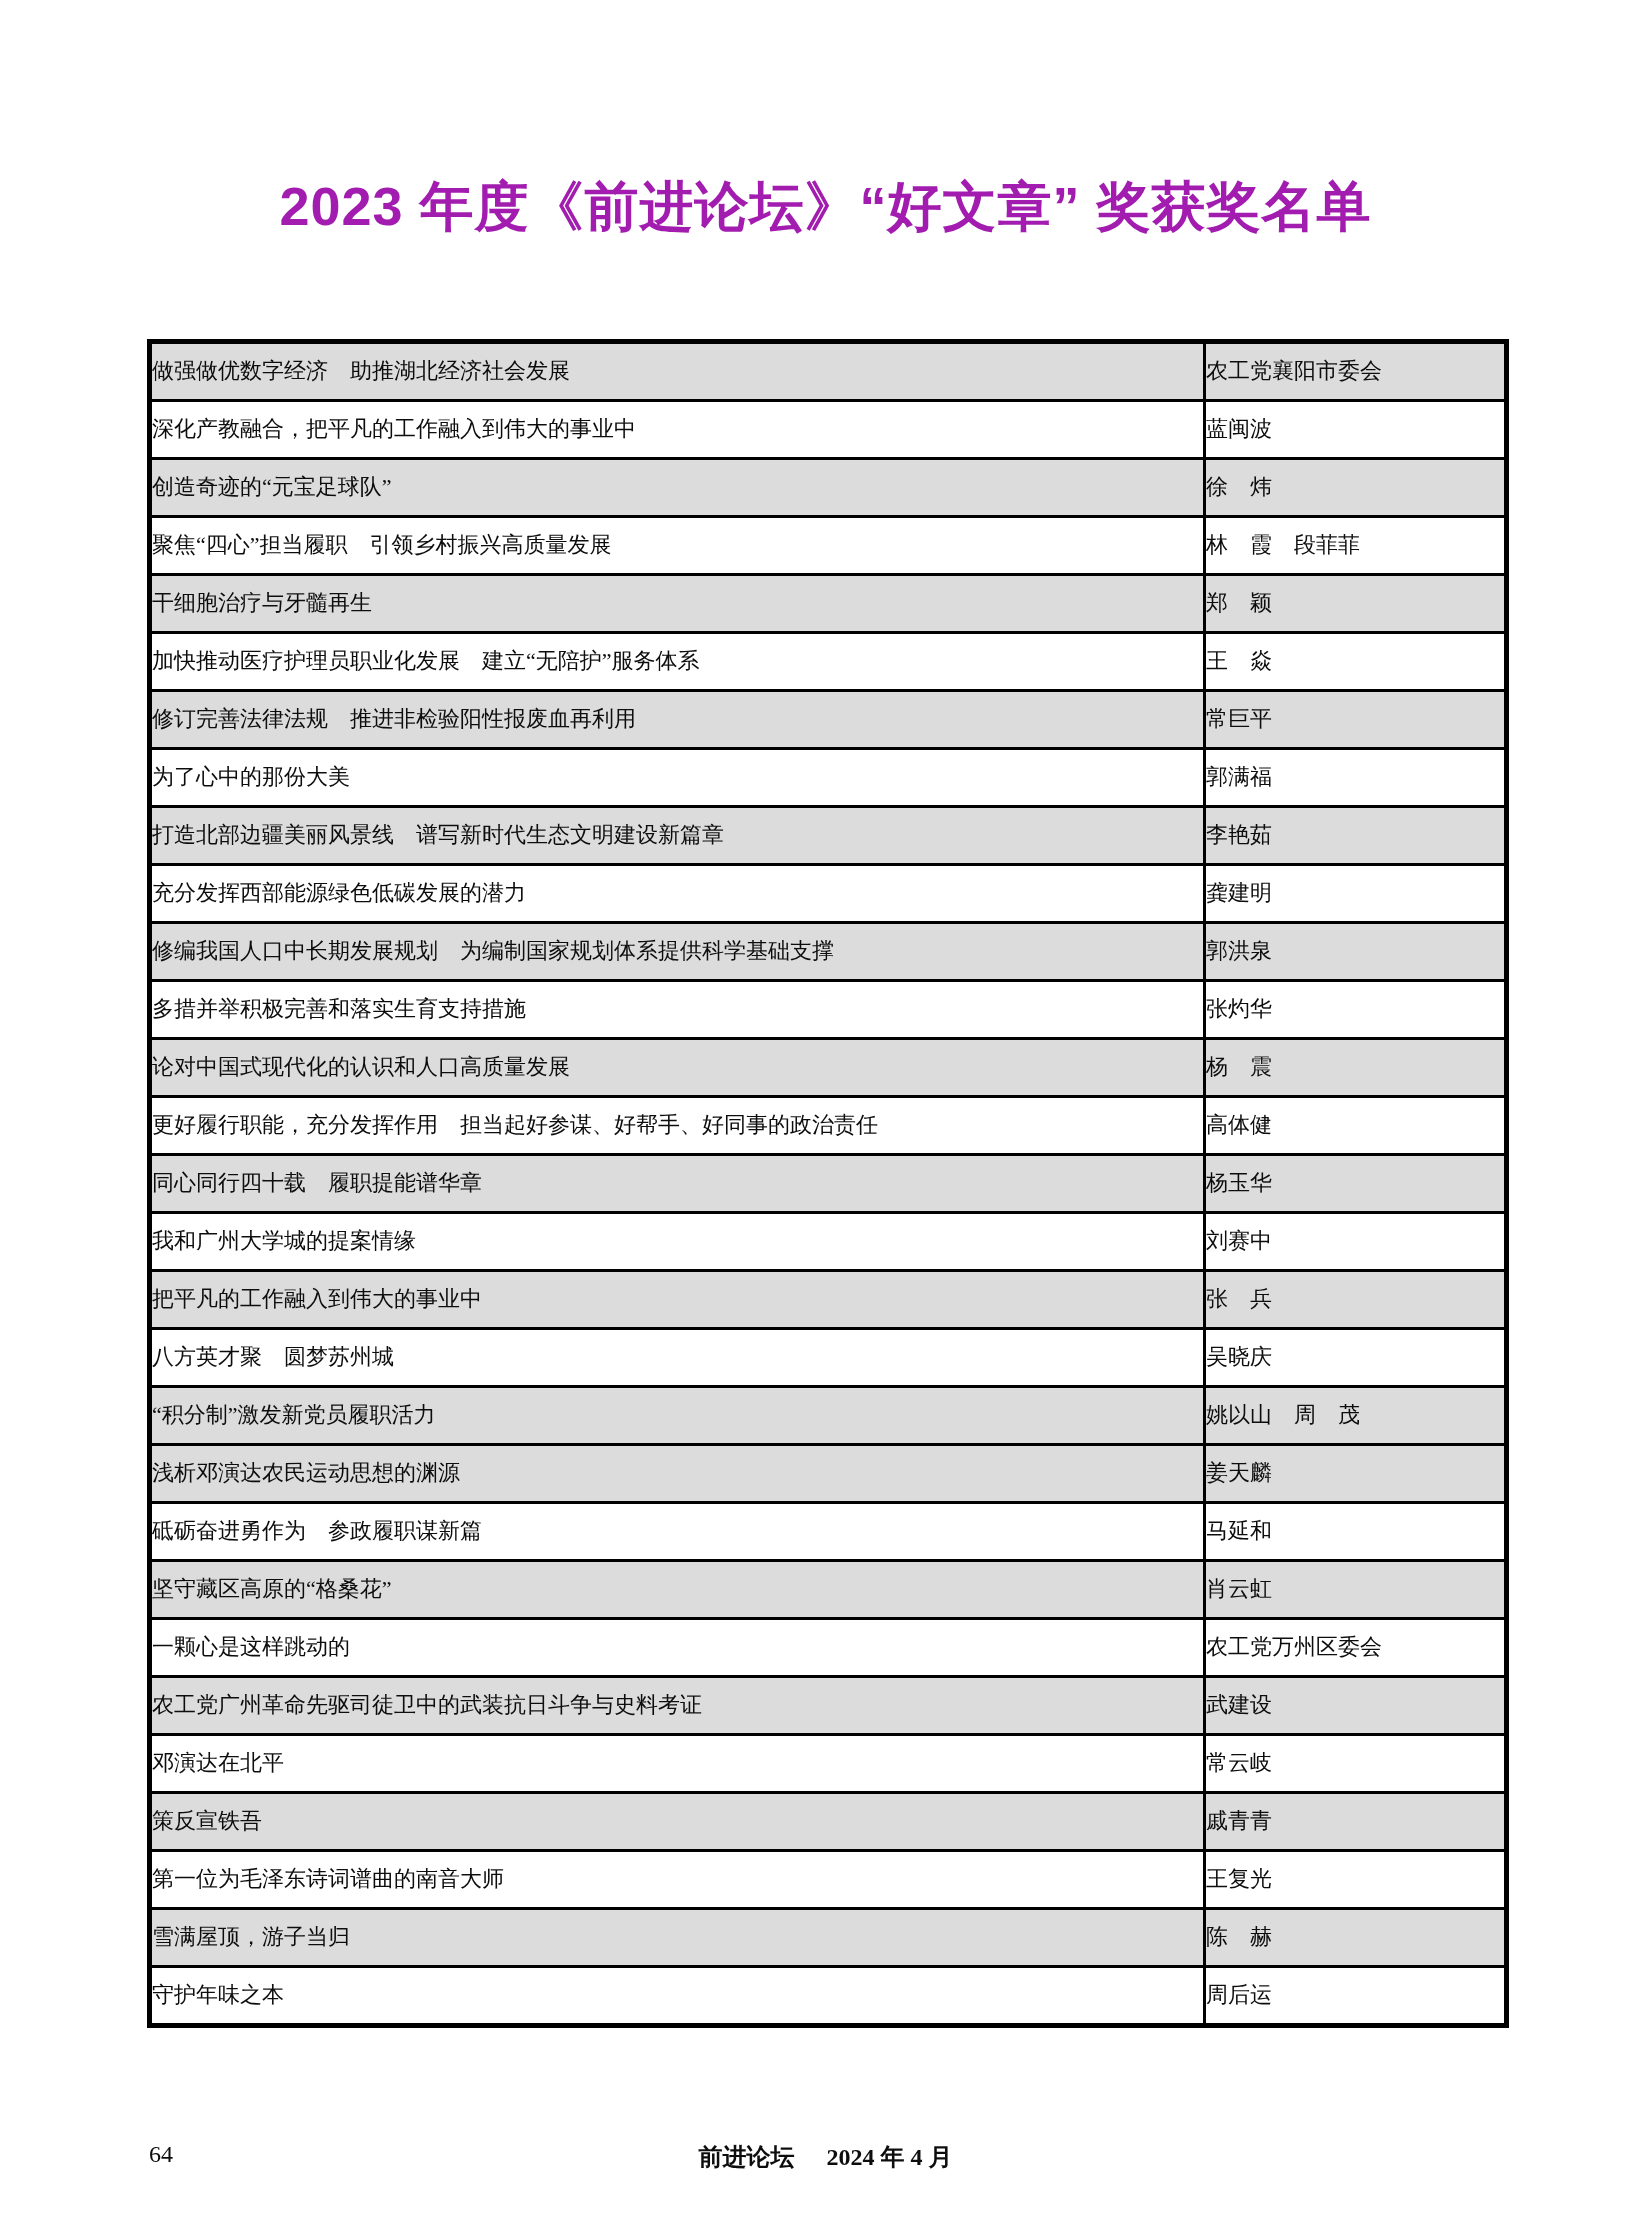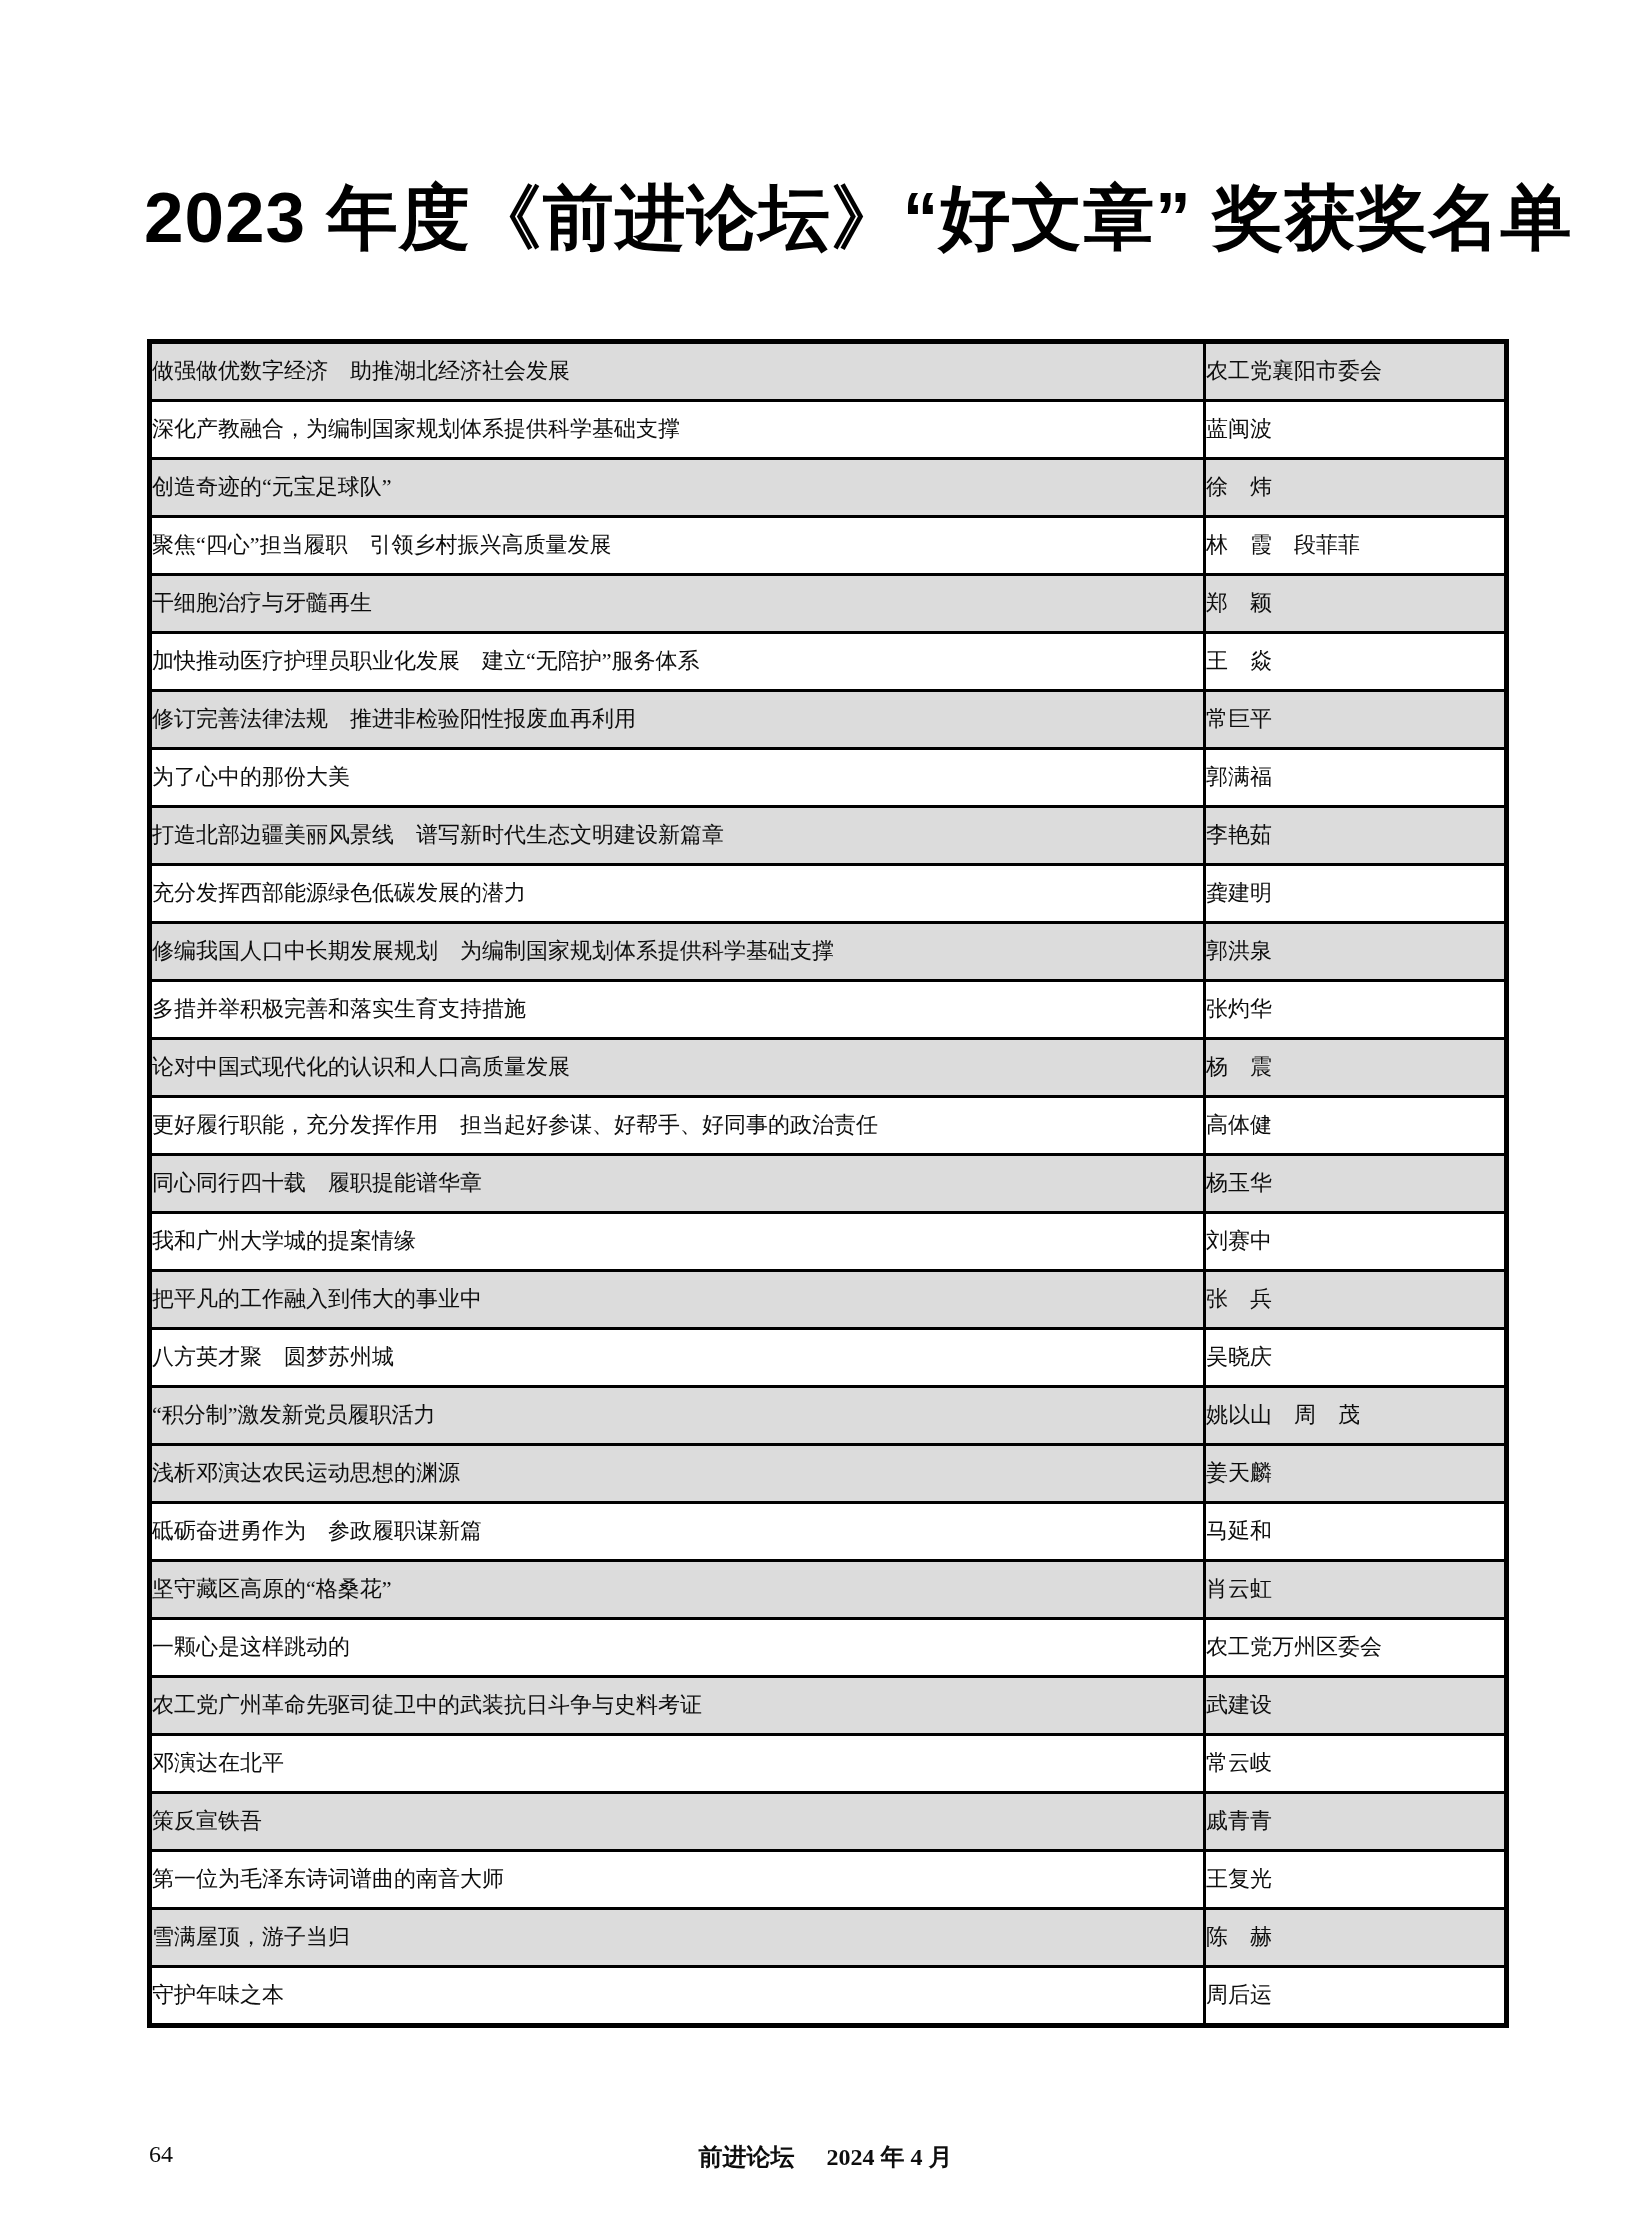--- a/index.html
+++ b/index.html
@@ -13,24 +13,24 @@
     color:#0d0d0d;
   }
   .heading {
     position:absolute;
     left:144px;
     top:171px;
     width:1363px;
     text-align:center;
     font-family:"Liberation Sans","DejaVu Sans",sans-serif;
     font-weight:900;
-    font-size:71px;
+    font-size:54px;
     letter-spacing:1px;
     white-space:nowrap;
-    color:#000000;
+    color:#a21caf;
   }
   table.award-table {
     position:absolute;
     left:147px;
     top:339px;
     width:1357px;
     border-collapse:collapse;
     table-layout:fixed;
     border:5px solid #000;
   }
@@ -84,21 +84,21 @@
     <colgroup>
       <col style="width:1055px">
       <col style="width:302px">
     </colgroup>
     <tbody id="award-rows">
         <tr class="shaded">
           <td class="title-cell">做强做优数字经济　助推湖北经济社会发展</td>
           <td class="author-cell">农工党襄阳市委会</td>
         </tr>
         <tr class="plain">
-          <td class="title-cell">深化产教融合，为编制国家规划体系提供科学基础支撑</td>
+          <td class="title-cell">深化产教融合，把平凡的工作融入到伟大的事业中</td>
           <td class="author-cell">蓝闽波</td>
         </tr>
         <tr class="shaded">
           <td class="title-cell">创造奇迹的“元宝足球队”</td>
           <td class="author-cell">徐　炜</td>
         </tr>
         <tr class="plain">
           <td class="title-cell">聚焦“四心”担当履职　引领乡村振兴高质量发展</td>
           <td class="author-cell">林　霞　段菲菲</td>
         </tr>

